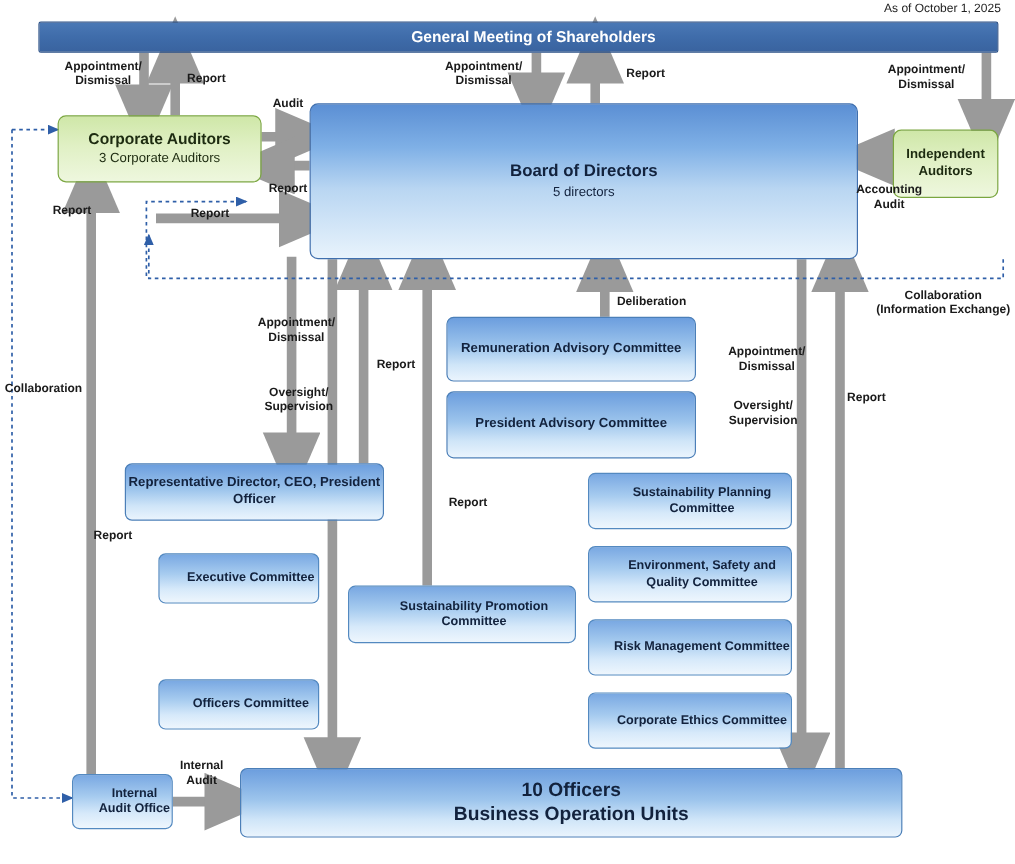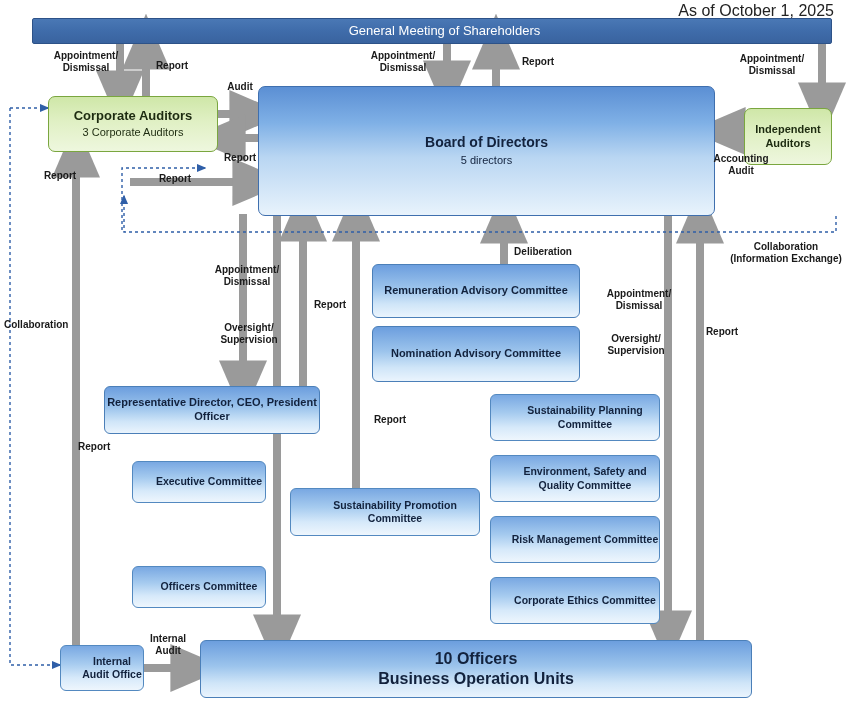--- a/index.html
+++ b/index.html
@@ -44,21 +44,21 @@
   .green-grad{
     background:linear-gradient(to bottom,#cfe7a8 0%,#e0f0c4 45%,#eef7de 100%);
     border:1px solid #7aa63f;
     border-radius:7px;
     color:#1d2b10;
   }
   .hdr-bar{
     background:linear-gradient(to bottom,#4a78b5 0%,#3f6caa 50%,#39639f 100%);
     border:1px solid #2d5288;
     color:#ffffff;
-    font-weight:normal;
+    font-weight:bold;
     font-size:13px;
     border-radius:2px;
     padding-left:25px;
   }
   .title-l1{font-weight:bold;font-size:13px;}
   .title-l2{font-weight:normal;font-size:11px;margin-top:2px;}
   .b-strong{font-weight:bold;font-size:16px;}
   .b-med{font-weight:bold;font-size:11px;}
   .b-sm{font-weight:bold;font-size:10.5px;padding-left:20px;}
   .lbl{
@@ -68,21 +68,21 @@
     color:#1a1a1a;
     line-height:1.2;
     z-index:6;
     white-space:pre-line;
     text-align:center;
   }
   .lbl.left{text-align:left;}
   .asof{
     position:absolute;
     right:12px;top:2px;
-    font-size:16px;
+    font-size:10px;
     color:#222;
     z-index:6;
   }
 </style>
 </head>
 <body>
 
 <div id="canvas">
 
   <svg width="846" height="720" style="position:absolute;left:0;top:0;z-index:1">
@@ -161,21 +161,21 @@
     <div class="b-med">Independent
 Auditors</div>
   </div>
 
   <div class="box blue-grad2" style="left:372px;top:264px;width:208px;height:54px;">
     <div class="b-med">Remuneration Advisory
 Committee</div>
   </div>
 
   <div class="box blue-grad2" style="left:372px;top:326px;width:208px;height:56px;">
-    <div class="b-med">Nomination Advisory
+    <div class="b-med">President Advisory
 Committee</div>
   </div>
 
   <div class="box blue-grad2" style="left:104px;top:386px;width:216px;height:48px;">
     <div class="b-med">Representative Director,
 CEO, President Officer</div>
   </div>
 
   <div class="box blue-small" style="left:132px;top:461px;width:134px;height:42px;">
     <div class="b-sm">Executive

